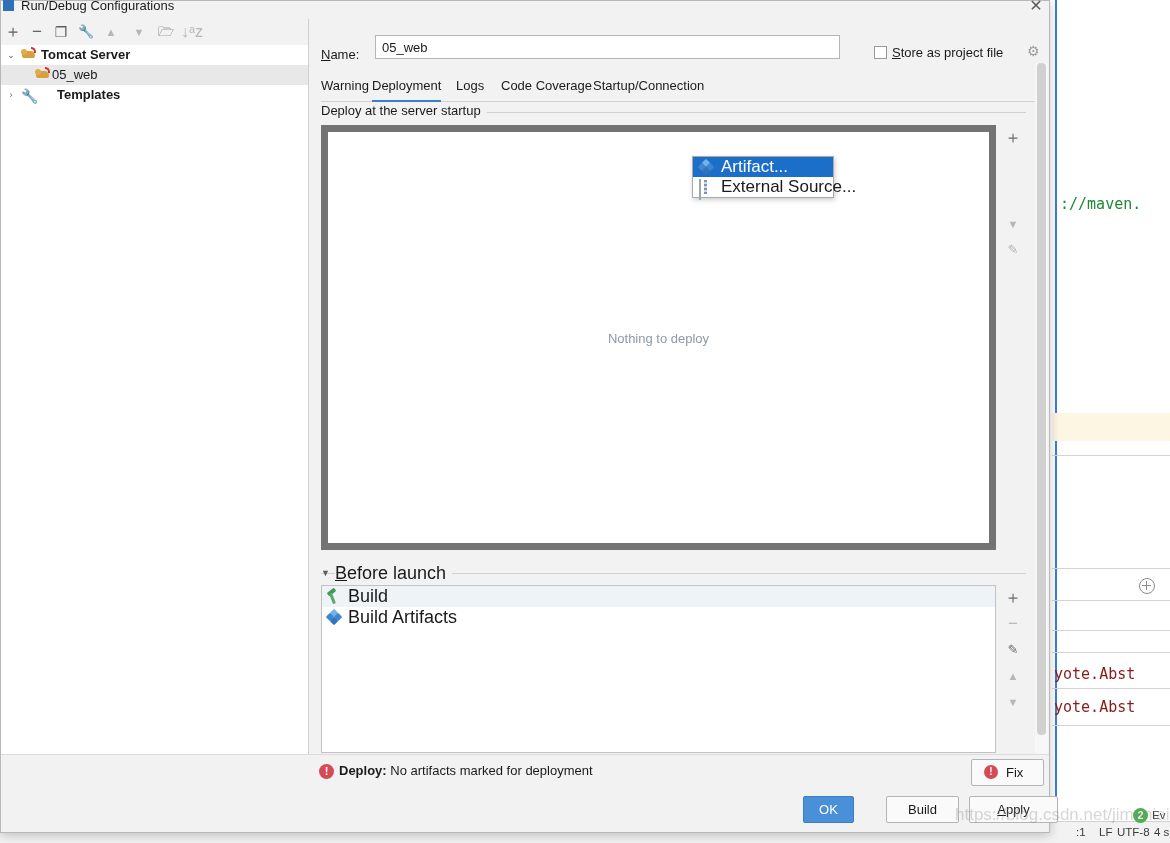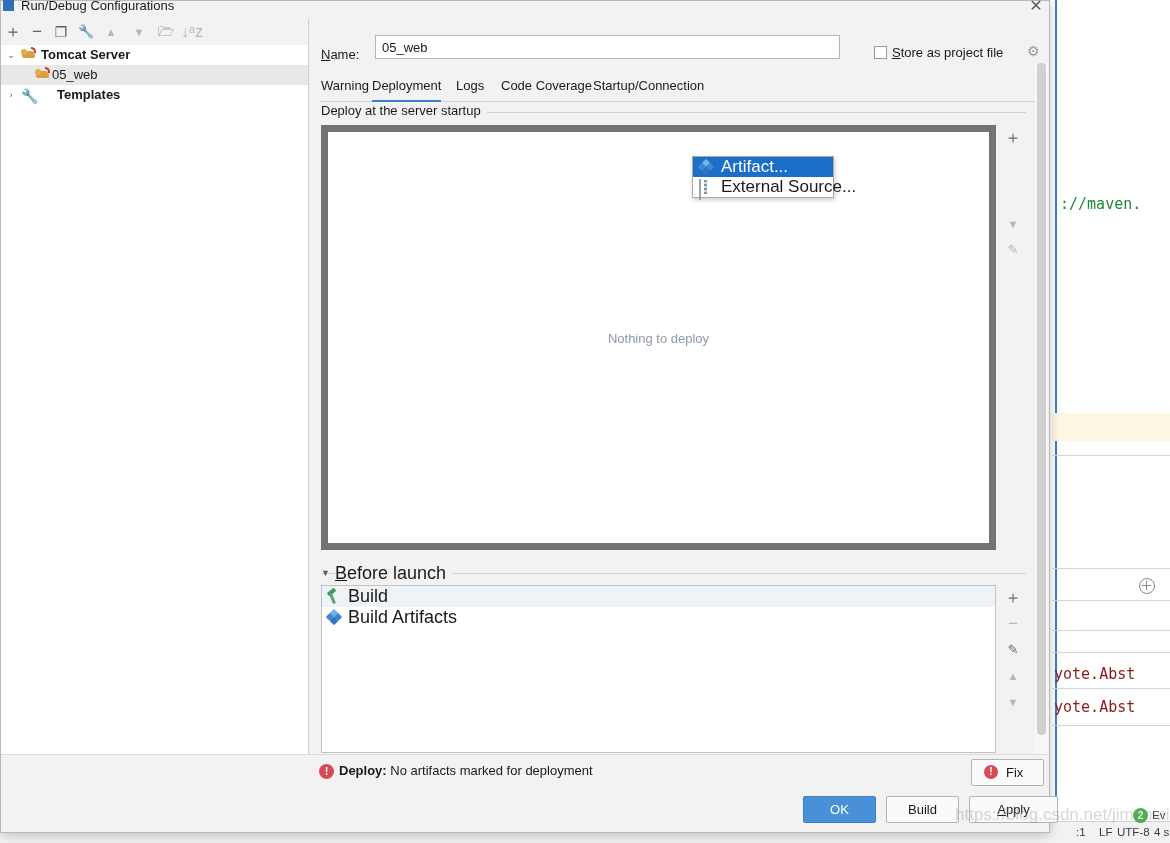--- a/index.html
+++ b/index.html
@@ -556,20 +556,20 @@
   <div id="warning-bar">
     <div id="warning-icon">!</div>
     <div id="warning-text"><b>Deploy:</b> <span>No artifacts marked for deployment</span></div>
     <div id="fix-button">
       <span class="fx-icon">!</span>
       <span class="fx-label">Fix</span>
     </div>
   </div>
 
   <div id="action-bar">
-    <div class="dlg-btn primary" style="left:802px; width:73px;">OK</div>
+    <div class="dlg-btn primary" style="left:802px; width:51px;">OK</div>
     <div class="dlg-btn" style="left:885px; width:73px;">Build</div>
     <div class="dlg-btn" style="left:968px; width:89px;"><u>A</u>pply</div>
   </div>
 
 </div>
 
 <div class="watermark" style="left:955px; top:805px;">https://blog.csdn.net/jimaniai</div>
 
 </body></html>

